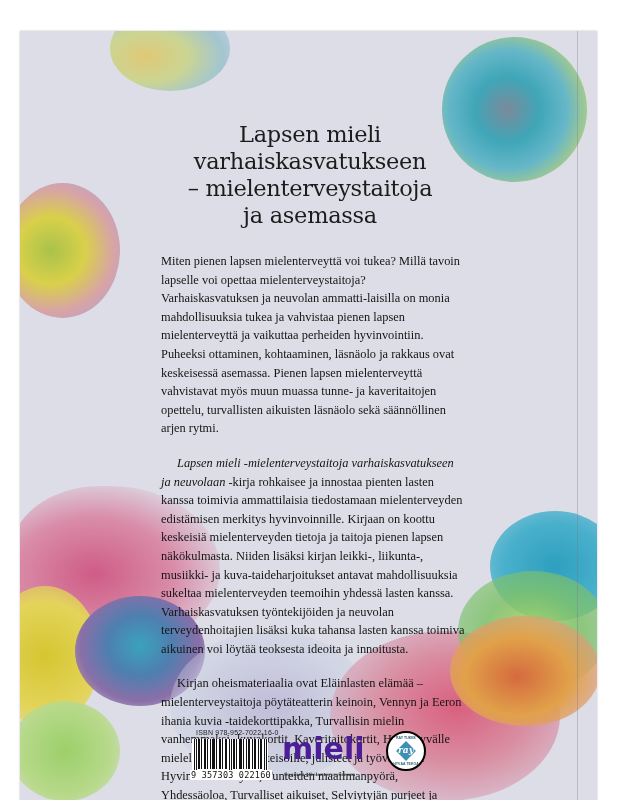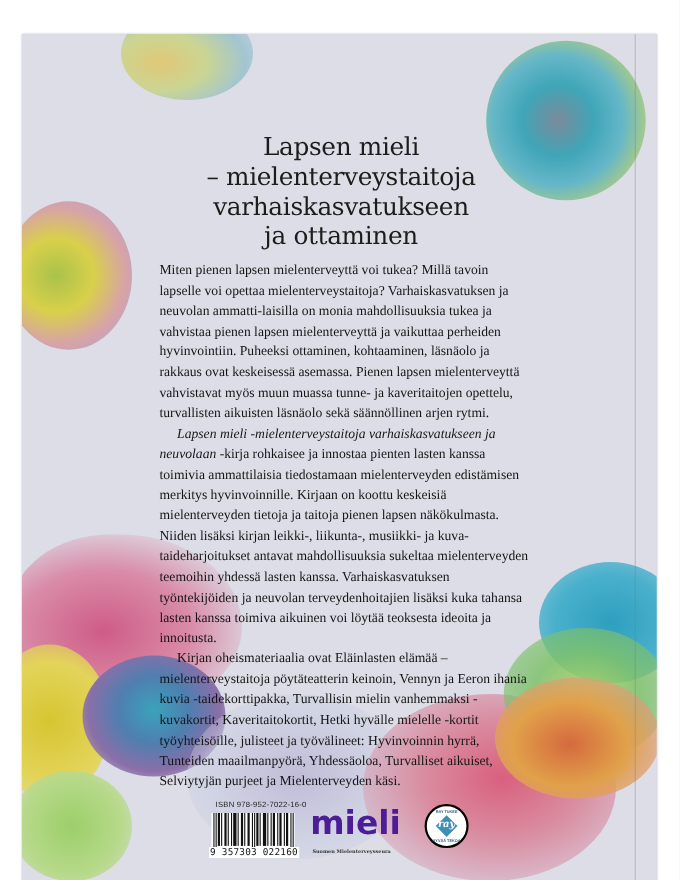--- a/index.html
+++ b/index.html
@@ -6,21 +6,21 @@
   body{width:618px;height:800px;background:#ffffff;position:relative;overflow:hidden;}
   .cover{position:absolute;left:20px;top:31px;width:577px;height:778px;background:#dcdde6;overflow:hidden;
     box-shadow:0 0 2px rgba(0,0,0,0.25);}
   .hinge{position:absolute;left:557px;top:0;width:1px;height:100%;background:rgba(120,120,130,0.35);}
   .blob{position:absolute;border-radius:50%;}
   .title{position:absolute;left:120px;width:340px;top:90px;text-align:center;
     font-family:"DejaVu Serif",serif;font-size:22.5px;line-height:27px;color:#1c1c1c;font-weight:normal;letter-spacing:-0.3px;}
   .title div{white-space:nowrap;}
   .body{position:absolute;left:125px;top:205px;width:336px;font-family:"Liberation Serif",serif;
     font-size:12.4px;line-height:18.6px;color:#151515;}
-  .body p{margin:0;}
+  .body p{margin:16px;}
   .body .indent{text-indent:16px;}
   .body i{font-style:italic;}
   .isbn{position:absolute;left:176px;top:698px;font-family:"Liberation Sans",sans-serif;font-size:7px;color:#222;letter-spacing:0.2px;}
   .barcode{position:absolute;left:172px;top:708px;width:76px;height:33px;}
   .bc-digits{position:absolute;left:170px;top:739px;font-family:"DejaVu Sans Mono",monospace;font-size:8.5px;color:#111;letter-spacing:0.2px;background:#fff;padding:0 1px;}
   .mieli{position:absolute;left:262px;top:703px;font-family:"DejaVu Sans",sans-serif;font-weight:bold;font-size:30px;color:#4c1d95;letter-spacing:0px;line-height:30px;}
   .mieli-sub{position:absolute;left:264px;top:741px;font-family:"DejaVu Serif",serif;font-size:4.5px;color:#333;font-weight:bold;}
   .ray{position:absolute;left:366px;top:700px;width:40px;height:40px;border-radius:50%;background:#fff;border:2px solid #000000;box-sizing:border-box;}
   .ray .diamond{position:absolute;left:11px;top:11px;width:14px;height:14px;background:#3f8fb5;transform:rotate(45deg);}
   .ray .txt{position:absolute;left:0;width:36px;top:12px;text-align:center;font-family:"DejaVu Serif",serif;font-style:italic;font-size:9px;color:#fff;font-weight:bold;}
@@ -42,23 +42,23 @@
   <div class="blob" style="left:150px;top:600px;width:200px;height:150px;background:radial-gradient(ellipse at 50% 50%,rgba(190,185,215,0.9) 0%,rgba(200,205,225,0.6) 55%,rgba(220,221,230,0) 100%);"></div>
   <div class="blob" style="left:310px;top:600px;width:230px;height:170px;background:radial-gradient(ellipse at 55% 45%,#d9607e 0%,#d98ca0 40%,rgba(215,170,190,0.6) 75%,rgba(220,221,230,0) 100%);"></div>
   <div class="blob" style="left:470px;top:480px;width:130px;height:110px;background:radial-gradient(ellipse at 50% 50%,#2e9fbf 0%,#49b0cc 55%,rgba(73,176,204,0.5) 100%);"></div>
   <div class="blob" style="left:438px;top:540px;width:150px;height:120px;background:radial-gradient(ellipse at 50% 50%,#b2d55a 0%,#7ec26a 45%,rgba(120,190,110,0.5) 100%);opacity:0.85;"></div>
   <div class="blob" style="left:430px;top:585px;width:150px;height:110px;background:radial-gradient(ellipse at 45% 55%,#d56a3e 0%,#e1a14a 45%,rgba(220,150,160,0.5) 85%,rgba(220,221,230,0) 100%);"></div>
 
   <div class="hinge"></div>
 
   <div class="title">
     <div>Lapsen mieli</div>
+    <div>varhaiskasvatukseen</div>
     <div>– mielenterveystaitoja</div>
-    <div>varhaiskasvatukseen</div>
-    <div>ja ottaminen</div>
+    <div>ja asemassa</div>
   </div>
 
   <div class="body">
     <p>Miten pienen lapsen mielenterveyttä voi tukea? Millä tavoin lapselle voi opettaa mielenterveystaitoja? Varhaiskasvatuksen ja neuvolan ammatti-laisilla on monia mahdollisuuksia tukea ja vahvistaa pienen lapsen mielenterveyttä ja vaikuttaa perheiden hyvinvointiin. Puheeksi ottaminen, kohtaaminen, läsnäolo ja rakkaus ovat keskeisessä asemassa. Pienen lapsen mielenterveyttä vahvistavat myös muun muassa tunne- ja kaveritaitojen opettelu, turvallisten aikuisten läsnäolo sekä säännöllinen arjen rytmi.</p>
     <p class="indent"><i>Lapsen mieli -mielenterveystaitoja varhaiskasvatukseen ja neuvolaan</i><span> -kirja rohkaisee ja innostaa pienten lasten kanssa toimivia ammattilaisia tiedostamaan mielenterveyden edistämisen merkitys hyvinvoinnille. Kirjaan on koottu keskeisiä mielenterveyden tietoja ja taitoja pienen lapsen näkökulmasta.  Niiden lisäksi kirjan leikki-, liikunta-, musiikki- ja kuva-taideharjoitukset antavat mahdollisuuksia sukeltaa mielenterveyden teemoihin yhdessä lasten kanssa. Varhaiskasvatuksen työntekijöiden ja neuvolan terveydenhoitajien lisäksi kuka tahansa lasten kanssa toimiva aikuinen voi löytää teoksesta ideoita ja innoitusta.</span></p>
     <p class="indent">Kirjan oheismateriaalia ovat Eläinlasten elämää – mielenterveystaitoja pöytäteatterin keinoin, Vennyn ja Eeron ihania kuvia -taidekorttipakka, Turvallisin mielin vanhemmaksi -kuvakortit, Kaveritaitokortit, Hetki hyvälle mielelle -kortit työyhteisöille, julisteet ja työvälineet: Hyvinvoinnin hyrrä, Tunteiden maailmanpyörä, Yhdessäoloa, Turvalliset aikuiset, Selviytyjän purjeet ja Mielenterveyden käsi.</p>
   </div>
 
   <div class="isbn">ISBN 978-952-7022-16-0</div>
   <svg class="barcode" viewBox="0 0 76 33" preserveAspectRatio="none">

